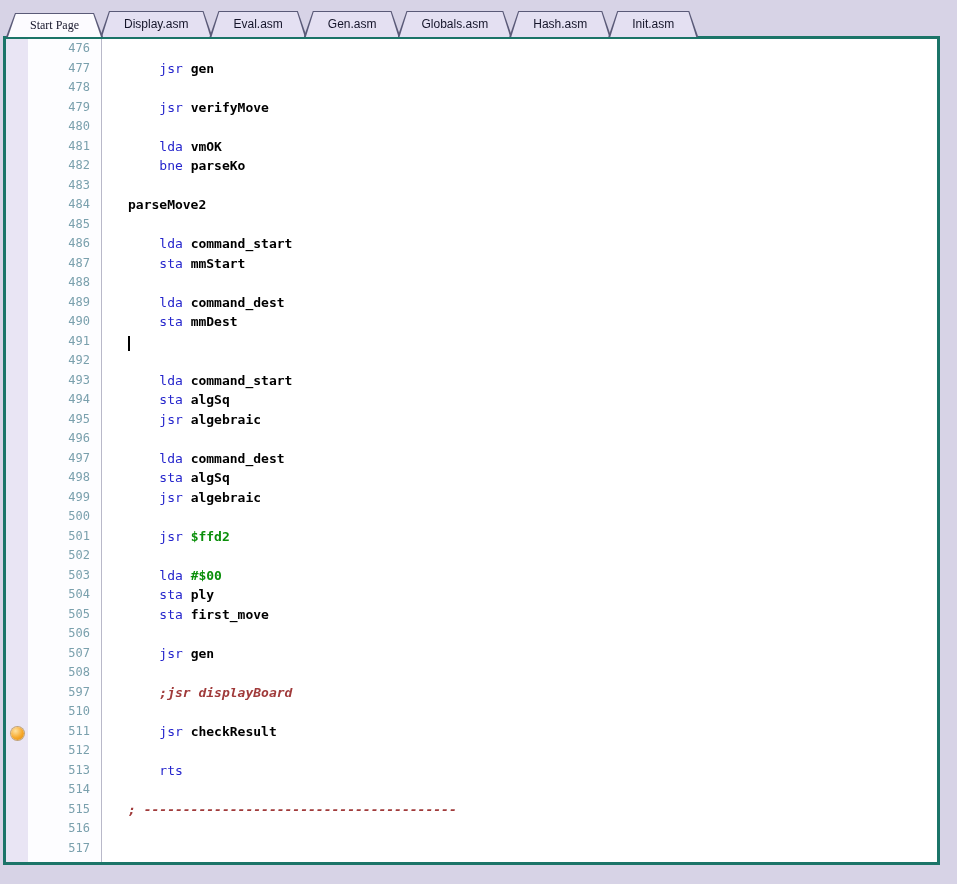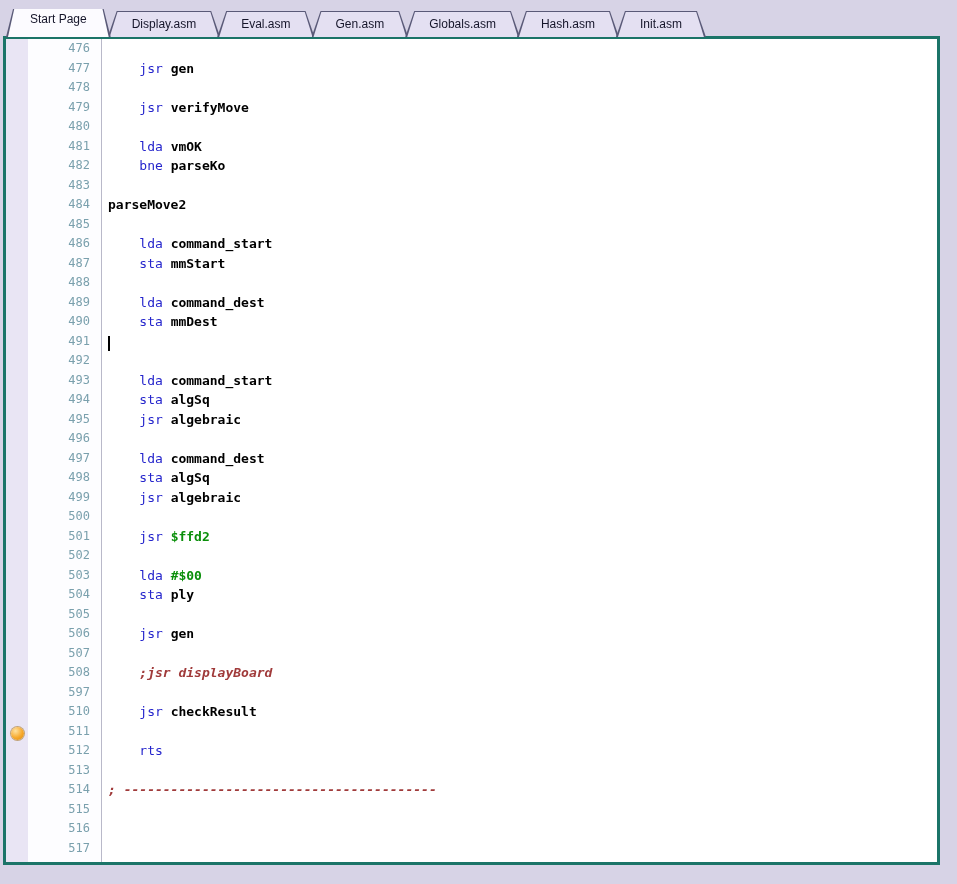--- a/index.html
+++ b/index.html
@@ -33,21 +33,21 @@
     font-size:12px;color:#15152a;white-space:nowrap;cursor:default;
   }
   .tab::before{
     content:"";position:absolute;inset:0;background:var(--tab-border);
     clip-path:polygon(0 100%,9px 0,calc(100% - 9px) 0,100% 100%);
   }
   .tab::after{
     content:"";position:absolute;inset:0;background:var(--tab-bg);
     clip-path:polygon(2px 100%,9.8px 1px,calc(100% - 9.8px) 1px,calc(100% - 2px) 100%);
   }
-  .tab.active{height:36px;z-index:2;}
+  .tab.active{height:24px;z-index:2;font-family:Liberation Serif, serif;}
   .tab.active::after{background:var(--tab-active-bg);}
   .tab .lbl{position:relative;z-index:1;}
 
   
   .frame{
     position:absolute;left:3px;top:36px;width:937px;bottom:19px;
     border:3px solid var(--frame-border);
     background:#fff;display:flex;overflow:hidden;
   }
   .margin-col{width:22px;flex:none;background:#e9e5f4;padding-top:2px;}
@@ -57,21 +57,21 @@
   }
   .code-col{flex:1;background:#fff;padding-top:2px;position:relative;overflow:hidden;}
 
   .mrow{height:19.5px;display:flex;align-items:center;justify-content:center;}
   .ln{
     height:19.5px;line-height:19.5px;text-align:right;padding-right:11px;
     font:12px "DejaVu Sans Mono",monospace;color:var(--gutter-number);
   }
   .crow{
     height:19.5px;line-height:19.5px;white-space:pre;position:relative;
-    font:13px "DejaVu Sans Mono",monospace;padding-left:6px;color:#000;
+    font:13px "DejaVu Sans Mono",monospace;padding-left:6px;color:#000;margin-left:20px;
   }
 
   .sg-pl{color:#000;}
   .sg-op{color:var(--opcode);}
   .sg-id{color:var(--identifier);font-weight:bold;}
   .sg-num{color:var(--number);font-weight:bold;}
   .sg-cmt{color:var(--comment);font-style:italic;font-weight:bold;}
 
   .bp{
     width:13px;height:13px;border-radius:50%;
@@ -223,20 +223,21 @@
       <div class="crow"><span class="sg-pl">    </span><span class="sg-op">jsr</span><span class="sg-pl"> </span><span class="sg-id">algebraic</span></div>
       <div class="crow"></div>
       <div class="crow"><span class="sg-pl">    </span><span class="sg-op">lda</span><span class="sg-pl"> </span><span class="sg-id">command_dest</span></div>
       <div class="crow"><span class="sg-pl">    </span><span class="sg-op">sta</span><span class="sg-pl"> </span><span class="sg-id">algSq</span></div>
       <div class="crow"><span class="sg-pl">    </span><span class="sg-op">jsr</span><span class="sg-pl"> </span><span class="sg-id">algebraic</span></div>
       <div class="crow"></div>
       <div class="crow"><span class="sg-pl">    </span><span class="sg-op">jsr</span><span class="sg-pl"> </span><span class="sg-num">$ffd2</span></div>
       <div class="crow"></div>
       <div class="crow"><span class="sg-pl">    </span><span class="sg-op">lda</span><span class="sg-pl"> </span><span class="sg-num">#$00</span></div>
       <div class="crow"><span class="sg-pl">    </span><span class="sg-op">sta</span><span class="sg-pl"> </span><span class="sg-id">ply</span></div>
+      <div class="crow"><span class="sg-pl">    </span><span class="sg-op">sta</span><span class="sg-pl"> </span><span class="sg-id">first_move</span></div>
       <div class="crow"></div>
       <div class="crow"><span class="sg-pl">    </span><span class="sg-op">jsr</span><span class="sg-pl"> </span><span class="sg-id">gen</span></div>
       <div class="crow"></div>
       <div class="crow"><span class="sg-pl">    </span><span class="sg-cmt">;jsr displayBoard</span></div>
       <div class="crow"></div>
       <div class="crow"><span class="sg-pl">    </span><span class="sg-op">jsr</span><span class="sg-pl"> </span><span class="sg-id">checkResult</span></div>
       <div class="crow"></div>
       <div class="crow"><span class="sg-pl">    </span><span class="sg-op">rts</span></div>
       <div class="crow"></div>
       <div class="crow"><span class="sg-cmt">; ----------------------------------------</span></div>

